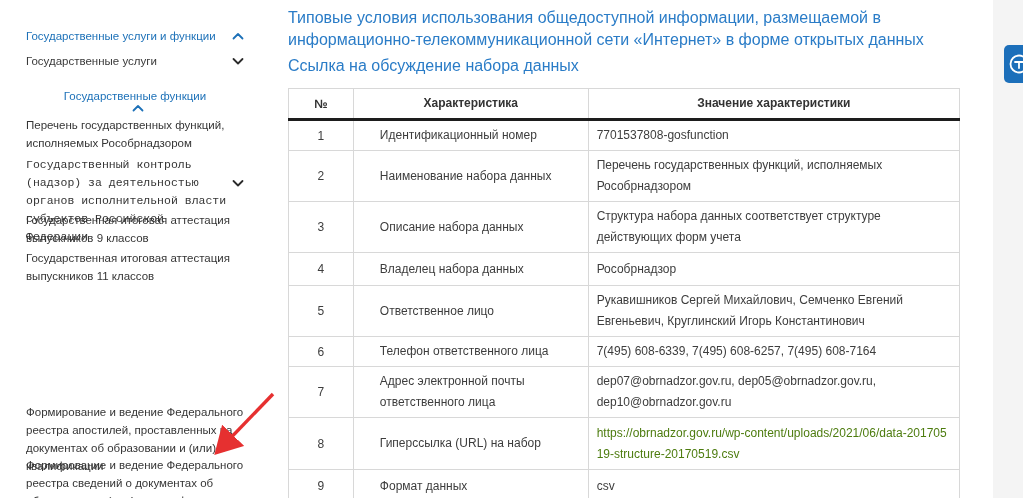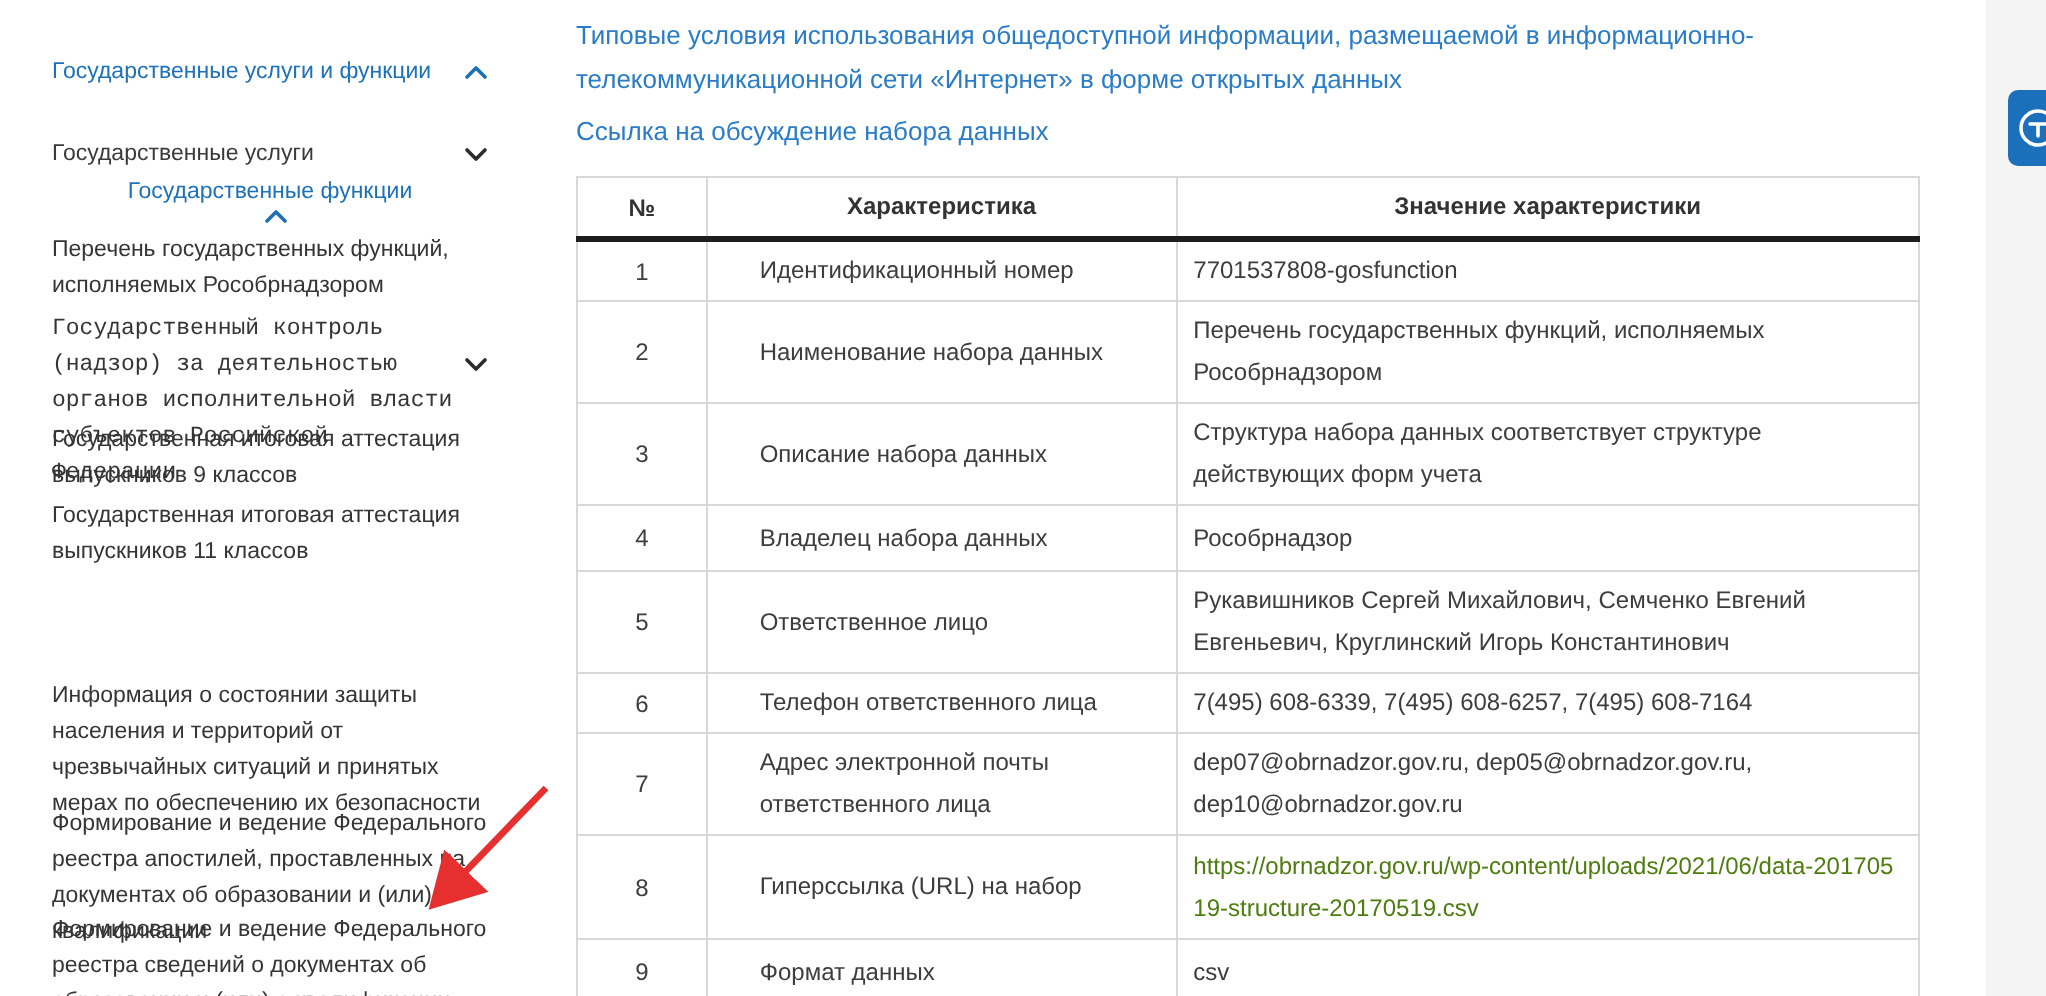--- a/index.html
+++ b/index.html
@@ -17,41 +17,41 @@
   .sidebar { position:absolute; left:26px; top:0; width:224px; height:362px; }
   .side-sec {
     position:absolute; left:0; width:218px;
     display:flex; justify-content:space-between; align-items:center;
     font-size:11.5px; line-height:15px; cursor:pointer;
   }
   .side-sec.blue { color:#1d71b8; }
   .side-sec.dark { color:#3a3a3a; }
   .side-sec .chev { flex:0 0 auto; margin-left:6px; display:flex; align-items:center; }
   #sec-0 { top:29px; }
-  #sec-1 { top:70px;gap:18px; }
+  #sec-1 { top:54px;gap:18px; }
   #sec-2 { top:89px;flex-direction:column; }
 
   .side-item {
     position:absolute; left:0; width:224px;
     font-size:11.5px; line-height:18px; color:#353535; cursor:pointer;
   }
   #item-0 { top:116px; }
   #item-1 { top:156px; width:204px;font-family:Liberation Mono, monospace; }
   #item-2 { top:211px; }
   #item-3 { top:249px; }
   #item-4 { top:288px; }
   #item-5 { top:339px; }
   #item-6 { top:403px; }
   #item-7 { top:456px; }
   .item-chev { position:absolute; right:-14px; top:20px; }
 
   
   .main { position:absolute; left:288px; top:0; width:676px; }
   .top-link {
-    display:block; color:#2a7cc7; font-size:13px; line-height:22px;
+    display:block; color:#2a7cc7; font-size:16px; line-height:22px;
     text-decoration:none; cursor:pointer;
   }
   #toplink-0 { position:absolute; top:7px; left:0; width:648px; }
   #toplink-1 { position:absolute; top:55px; left:0; width:648px; }
 
   
   table.props {
     position:absolute; top:88px; left:0;
     width:672px; border-collapse:collapse;
     font-size:12px; color:#3d3d3d;
@@ -126,21 +126,20 @@
     <span>Государственный контроль (надзор) за деятельностью органов исполнительной власти субъектов Российской Федерации</span>
     <span class="item-chev">
       <svg width="12" height="9" viewBox="0 0 12 9">
           <polyline points="1.5,2 6,6.5 10.5,2" fill="none" stroke="#2b2b2b" stroke-width="1.8" stroke-linecap="round" stroke-linejoin="round"></polyline>
         </svg>
     </span>
   </div>
 
   <div class="side-item" id="item-2">Государственная итоговая аттестация выпускников 9 классов</div>
   <div class="side-item" id="item-3">Государственная итоговая аттестация выпускников 11 классов</div>
-  <div class="side-item" id="item-5">Информация о состоянии защиты населения и территорий от чрезвычайных ситуаций и принятых мерах по обеспечению их безопасности</div>
   <div class="side-item" id="item-6">Формирование и ведение Федерального реестра апостилей, проставленных на документах об образовании и (или) о квалификации</div>
   <div class="side-item" id="item-7">Формирование и ведение Федерального реестра сведений о документах об образовании и (или) о квалификации, документах об обучении</div>
 </nav>
 
 <main class="main">
 
   <a class="top-link" id="toplink-0">Типовые условия использования общедоступной информации, размещаемой в информационно-телекоммуникационной сети «Интернет» в форме открытых данных</a>
   <a class="top-link" id="toplink-1">Ссылка на обсуждение набора данных</a>
 
   <table class="props">

